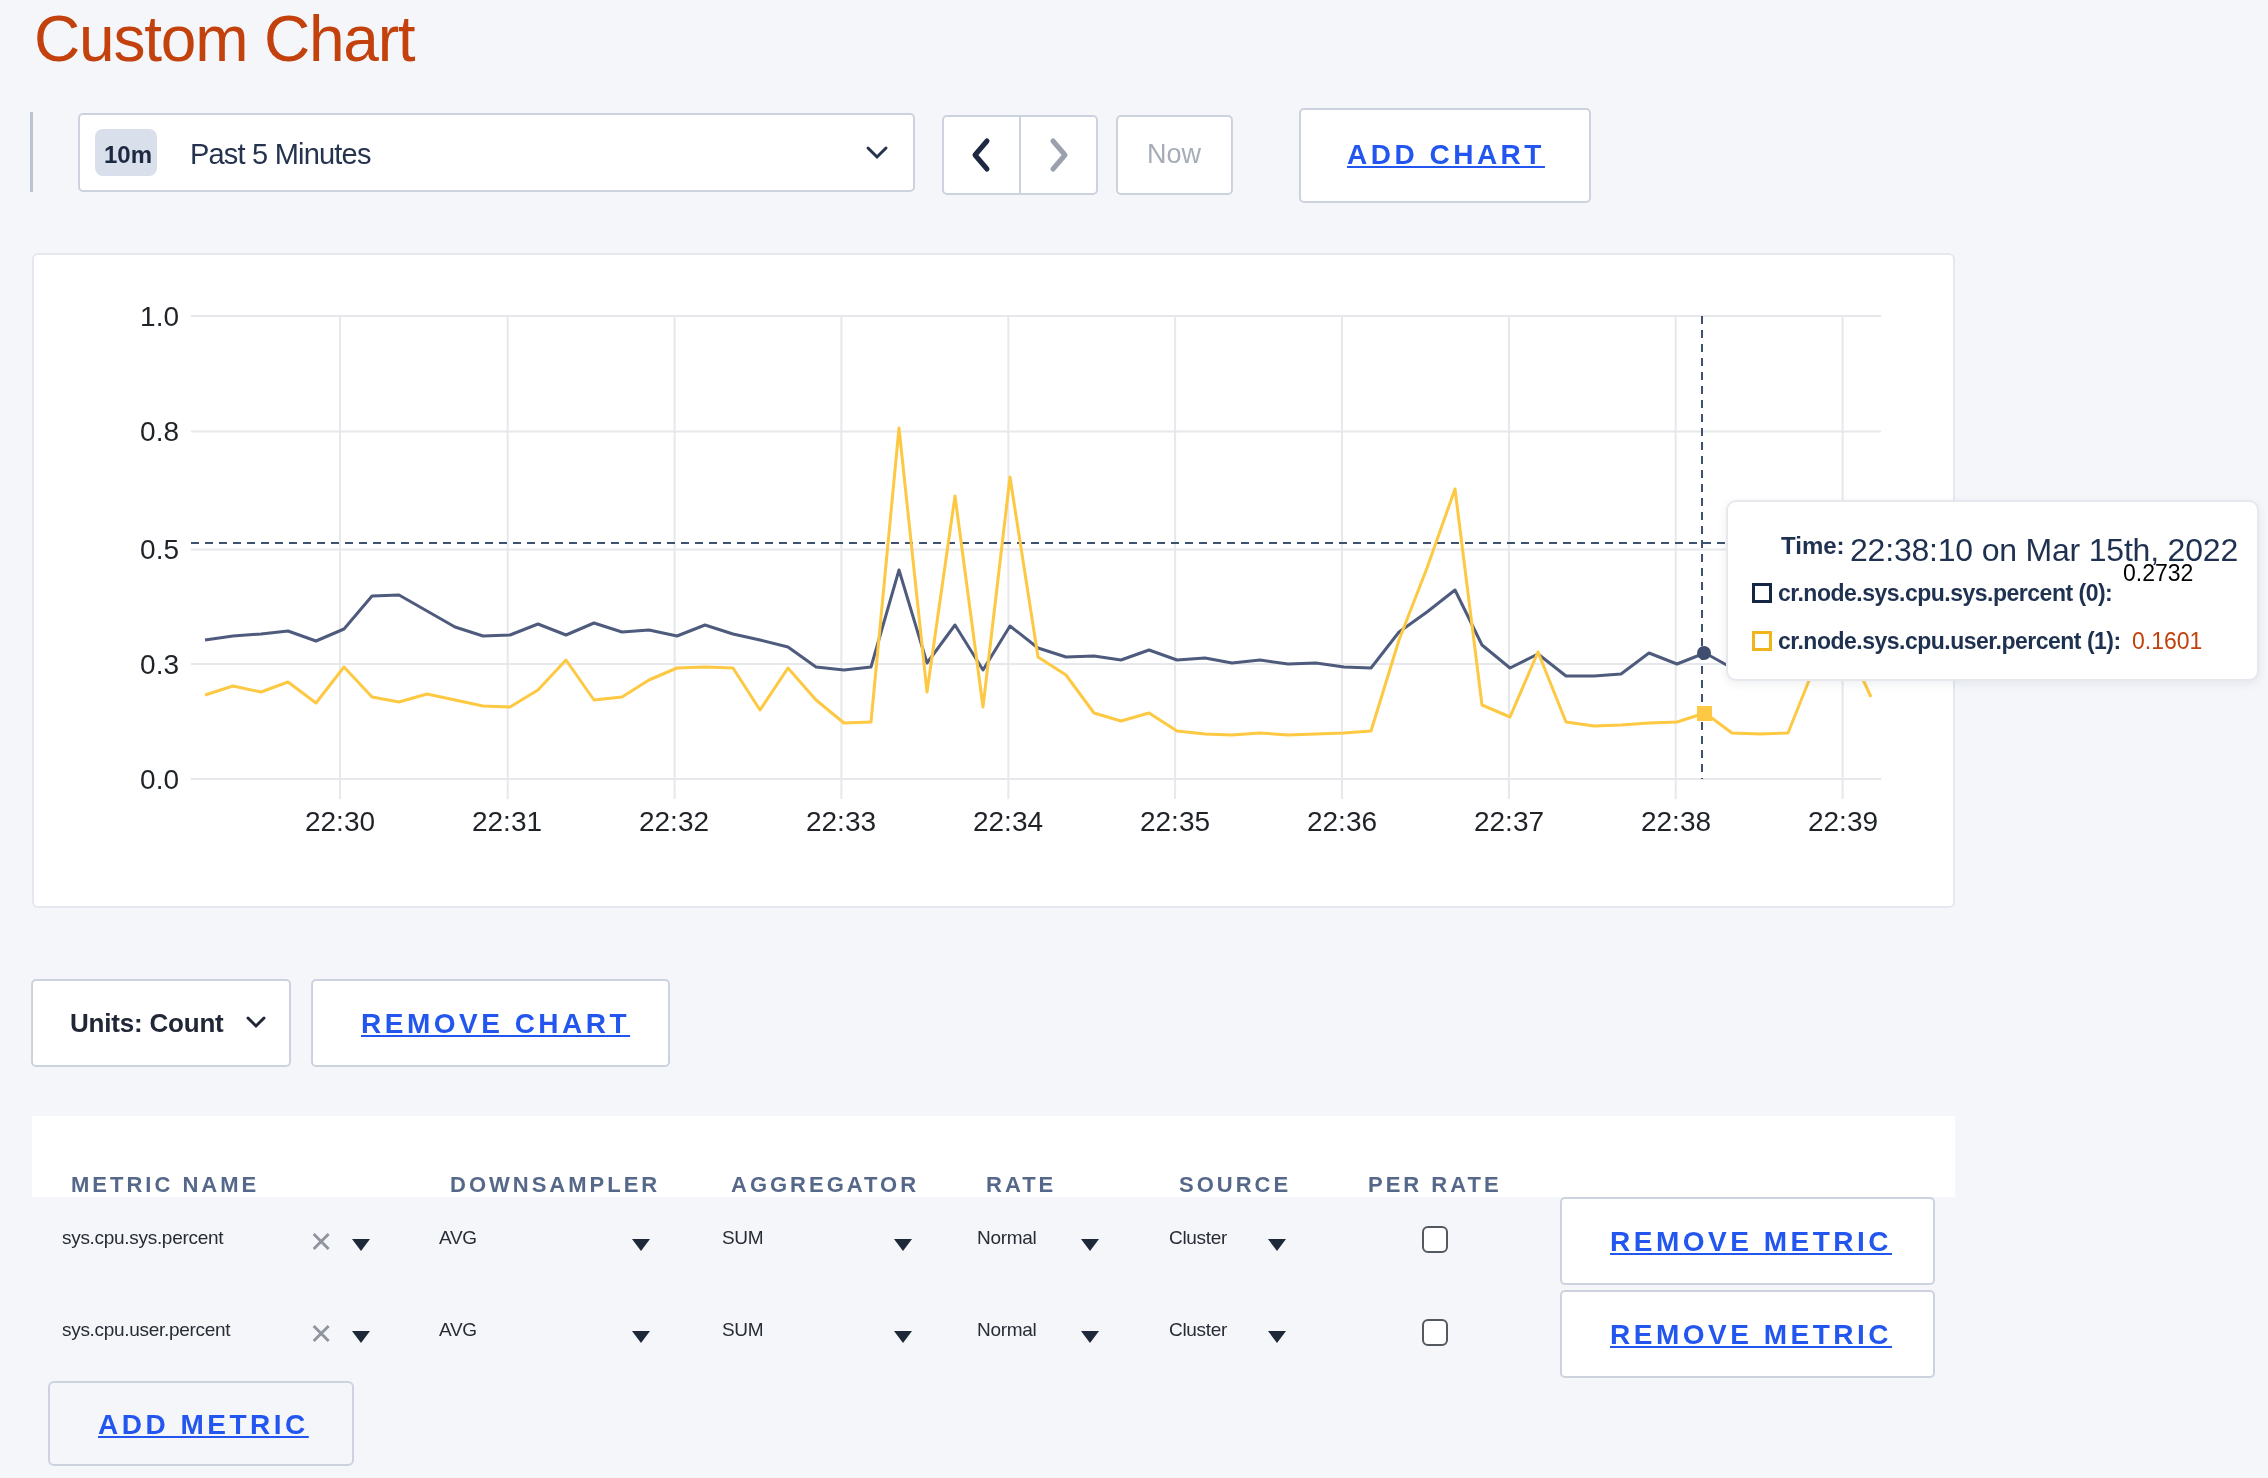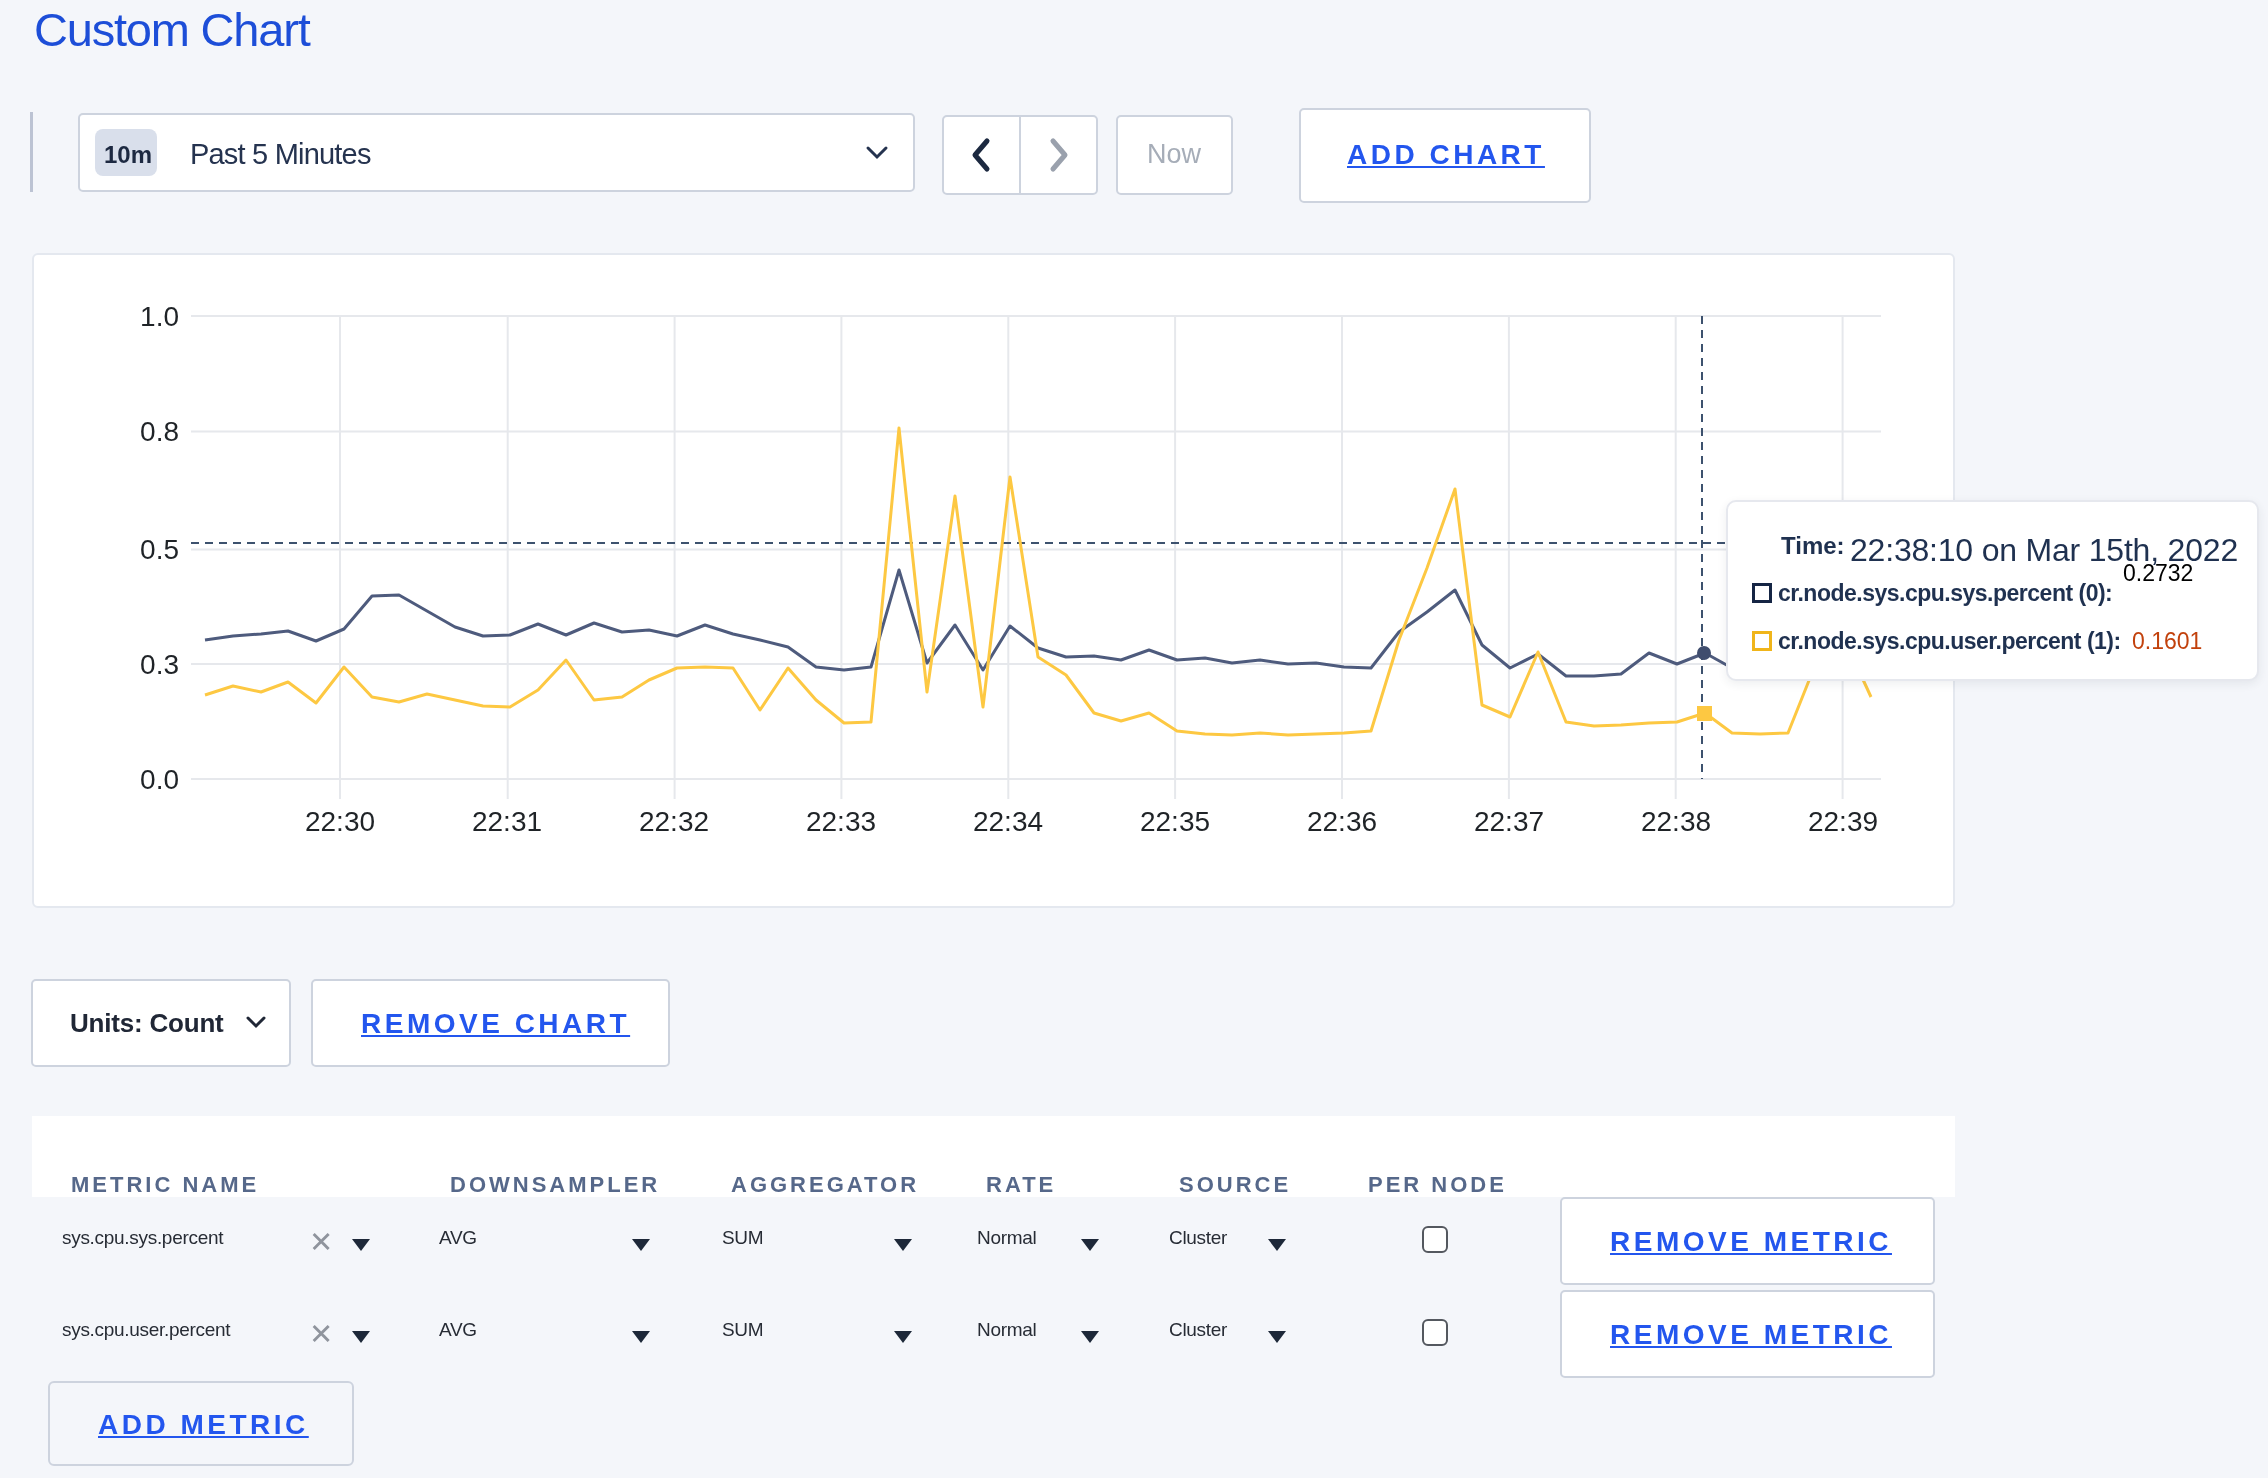--- a/index.html
+++ b/index.html
@@ -5,21 +5,21 @@
   html,body{margin:0;padding:0;}
   body{width:2268px;height:1478px;background:#f4f6fa;font-family:"Liberation Sans",sans-serif;position:relative;overflow:hidden;}
   .abs{position:absolute;}
   .btn{position:absolute;background:#fff;border:2px solid #cdd3de;border-radius:5px;box-sizing:border-box;}
   .bluetext{color:#2356ee;font-weight:bold;letter-spacing:3.5px;text-decoration:underline;}
   .caret{position:absolute;width:0;height:0;border-left:9px solid transparent;border-right:9px solid transparent;border-top:12px solid #1d2839;}
 </style>
 </head>
 <body>
 
-  <div class="abs" style="left:34px;top:2px;font-size:47px;letter-spacing:-1.2px;color:#1d4ed8;">Custom Chart</div>
+  <div class="abs" style="left:34px;top:2px;font-size:64px;letter-spacing:-1.2px;color:#c2410c;">Custom Chart</div>
 
   <div class="abs" style="left:30px;top:112px;width:3px;height:80px;background:#bcc3d3;"></div>
   <div class="btn" style="left:78px;top:113px;width:837px;height:79px;"></div>
   <div class="abs" style="left:95px;top:129px;width:62px;height:47px;background:#d9dfeb;border-radius:8px;"></div>
   <div class="abs" style="left:104px;top:141px;font-size:24px;font-weight:bold;color:#1d2941;">10m</div>
   <div class="abs" style="left:190px;top:138px;font-size:29px;letter-spacing:-0.8px;color:#25334f;">Past 5 Minutes</div>
   <svg class="abs" style="left:861px;top:142px;" width="32" height="22" viewBox="0 0 32 22">
     <path d="M7 6 L16 15 L25 6" stroke="#25334f" stroke-width="3" fill="none" stroke-linecap="round"></path>
   </svg>
 
@@ -102,21 +102,21 @@
   </svg>
   <div class="btn" style="left:311px;top:979px;width:359px;height:88px;"></div>
   <div class="abs bluetext" style="left:361px;top:1008px;font-size:28px;">REMOVE CHART</div>
 
   <div class="abs" style="left:32px;top:1116px;width:1923px;height:81px;background:#fff;"></div>
   <div class="abs hdr" style="left:71px;">METRIC NAME</div>
   <div class="abs hdr" style="left:450px;text-align:right;">DOWNSAMPLER</div>
   <div class="abs hdr" style="left:731px;">AGGREGATOR</div>
   <div class="abs hdr" style="left:986px;">RATE</div>
   <div class="abs hdr" style="left:1179px;">SOURCE</div>
-  <div class="abs hdr" style="left:1368px;">PER NODE</div>
+  <div class="abs hdr" style="left:1368px;">PER RATE</div>
 
   <div class="abs rowtext" style="left:62px;top:1227px;">sys.cpu.sys.percent</div>
   <div class="abs" style="left:309px;top:1225px;font-size:29px;color:#8f949d;">✕</div>
   <div class="caret" style="left:352px;top:1239px;"></div>
   <div class="abs rowtext" style="left:439px;top:1227px;">AVG</div>
   <div class="caret" style="left:632px;top:1239px;"></div>
   <div class="abs rowtext" style="left:722px;top:1227px;">SUM</div>
   <div class="caret" style="left:894px;top:1239px;"></div>
   <div class="abs rowtext" style="left:977px;top:1227px;">Normal</div>
   <div class="caret" style="left:1081px;top:1239px;"></div>

